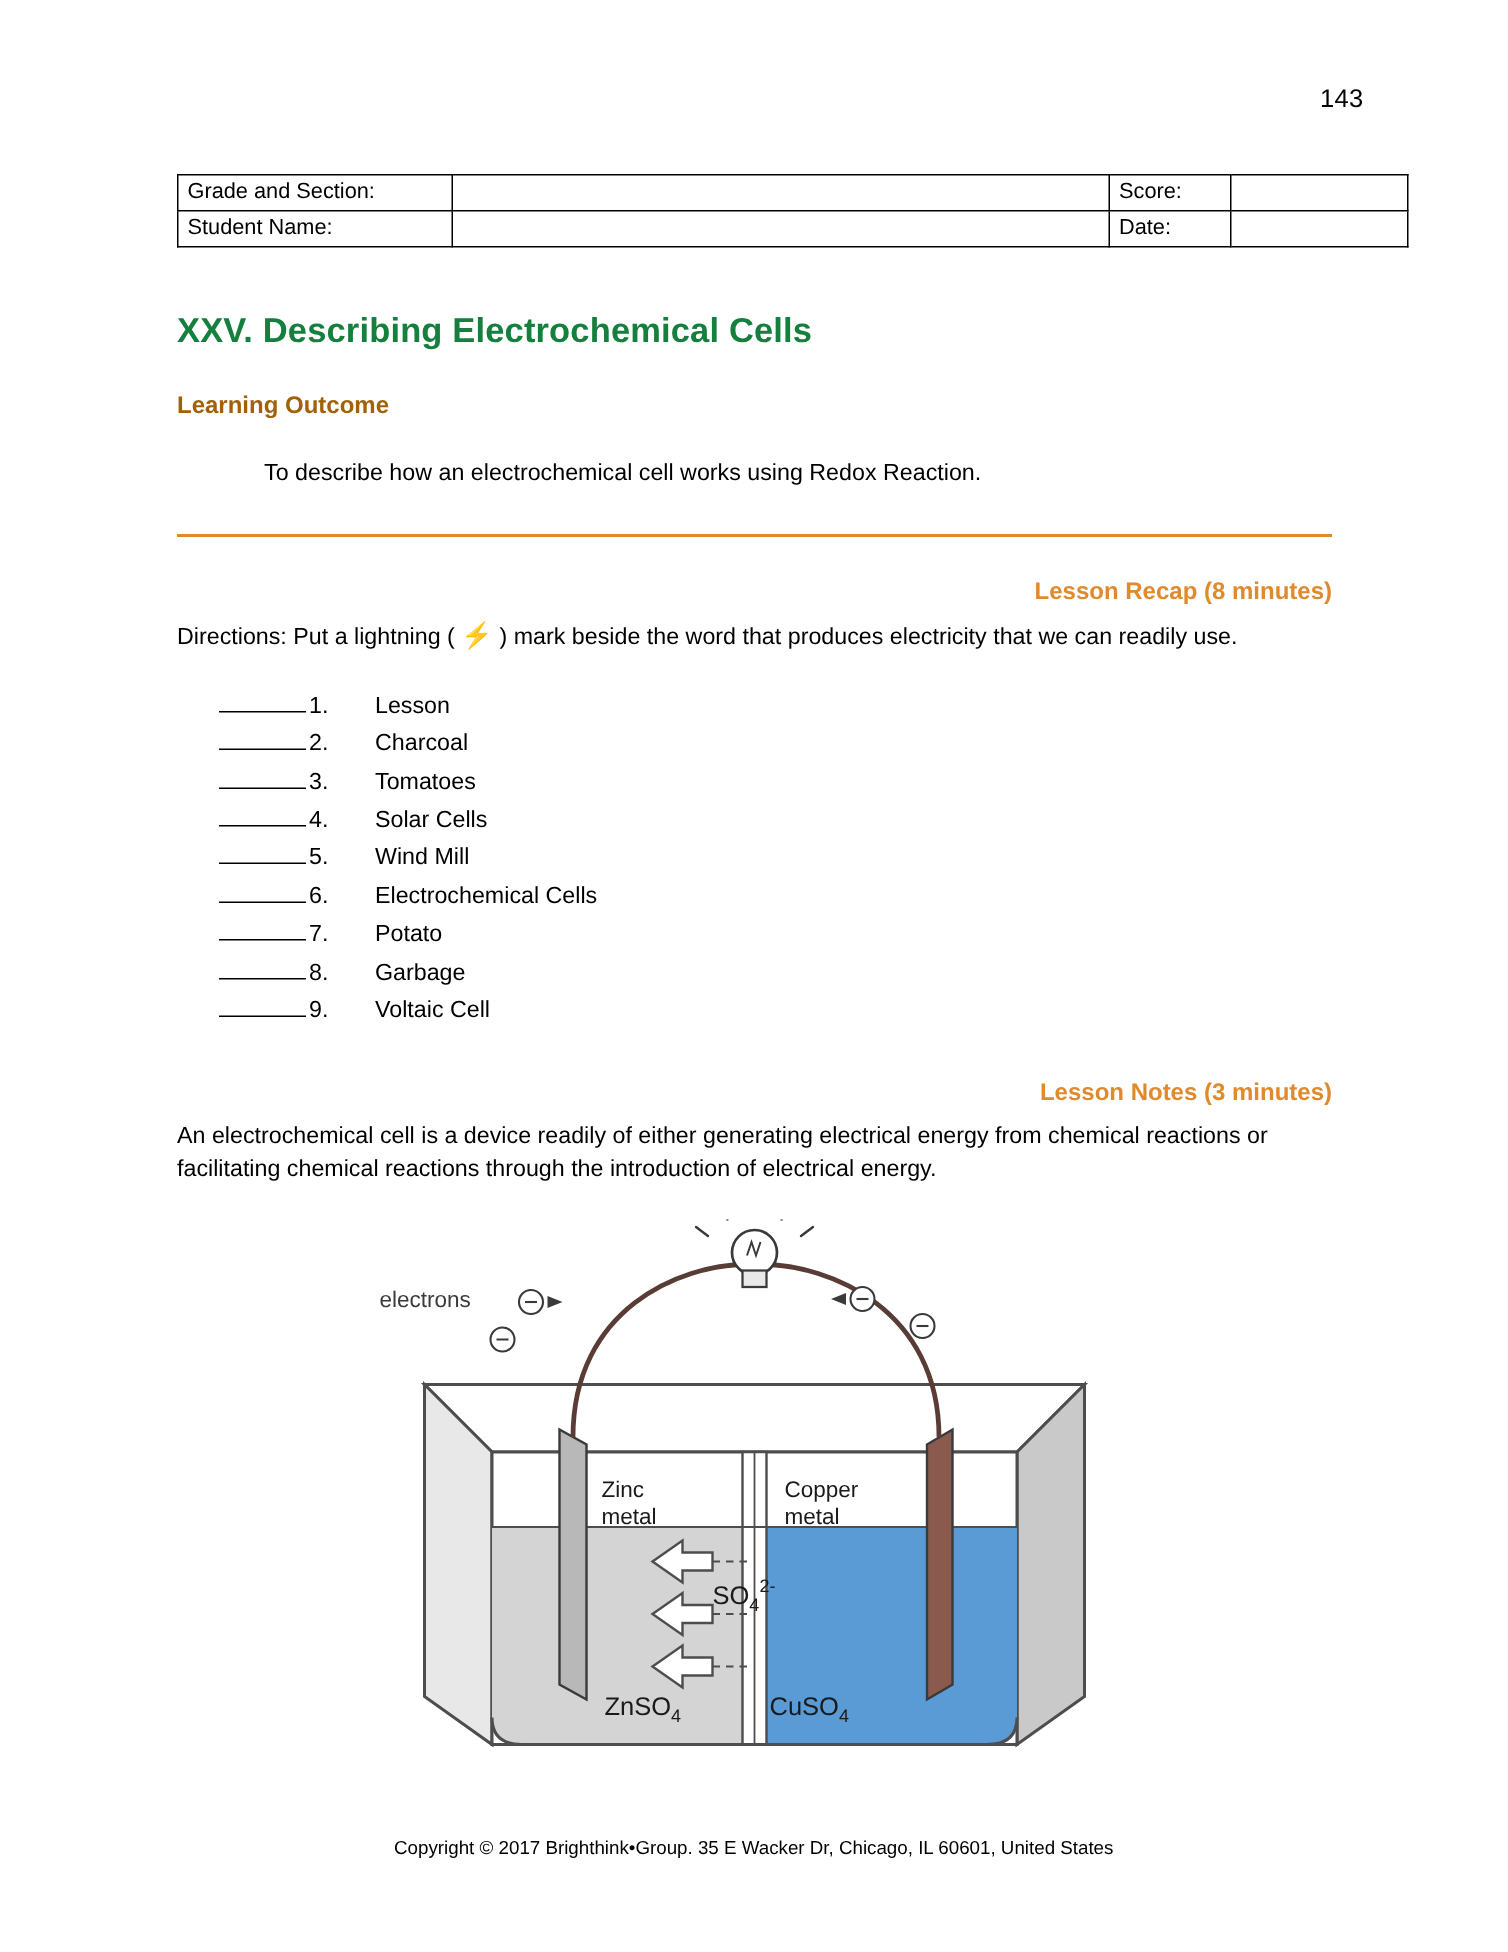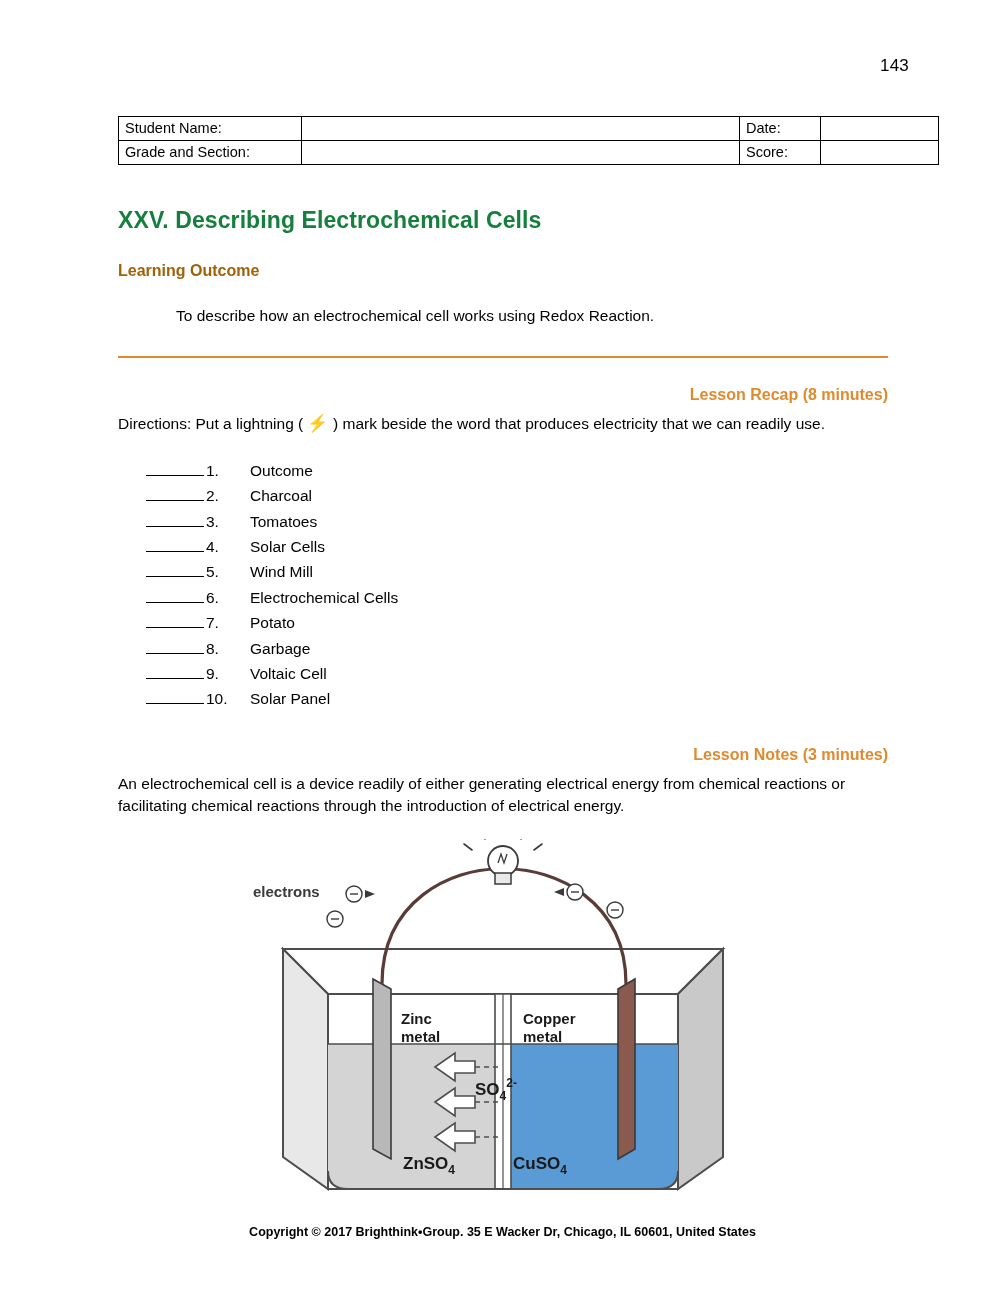--- a/index.html
+++ b/index.html
@@ -130,79 +130,78 @@
   p.notes {
     font-size: 15.5px;
     margin: 9px 0 0 0;
     line-height: 1.42;
   }
 
   
   .figure {
     margin: 22px 0 0 0;
     text-align: center;
-    font-weight: bold;
   }
   .figure svg { display: block; margin: 0 auto; }
 
   
   .footer {
     position: absolute;
     left: 0;
     right: 0;
     top: 1225px;
     text-align: center;
     font-size: 12.5px;
-    font-weight: bold;
+    font-weight: normal;
     color: #000;
   }
 </style>
 </head>
 <body>
 
 <div class="page">
 
   <div class="page-number">143</div>
 
   <div class="content">
 
     <table class="info">
       <tbody>
           <tr>
+        <td class="lbl">Grade and Section:</td>
+        <td class="blank-wide"></td>
+        <td class="lbl2">Score:</td>
+        <td class="blank-small"></td>
+      </tr>
+      <tr>
         <td class="lbl">Student Name:</td>
         <td class="blank-wide"></td>
         <td class="lbl2">Date:</td>
         <td class="blank-small"></td>
       </tr>
-      <tr>
-        <td class="lbl">Grade and Section:</td>
-        <td class="blank-wide"></td>
-        <td class="lbl2">Score:</td>
-        <td class="blank-small"></td>
-      </tr>
     </tbody>
       </table>
 
     <h1 class="title">XXV. Describing Electrochemical Cells</h1>
 
     <h2 class="subhead">Learning Outcome</h2>
 
     <p class="outcome">To describe how an electrochemical cell works using Redox Reaction.</p>
 
     <hr class="rule">
 
     <h2 class="section">Lesson Recap (8 minutes)</h2>
 
     <p class="directions"><span>Directions: Put a lightning ( </span><span class="bolt">⚡</span><span> ) mark beside the word that produces electricity that we can readily use.</span></p>
 
     <ol class="recap">
       <li>
           <span class="blankline"></span>
           <span class="num">1.</span>
-          <span class="item-text">Outcome</span>
+          <span class="item-text">Lesson</span>
         </li>
       <li>
           <span class="blankline"></span>
           <span class="num">2.</span>
           <span class="item-text">Charcoal</span>
         </li>
       <li>
           <span class="blankline"></span>
           <span class="num">3.</span>
           <span class="item-text">Tomatoes</span>
@@ -229,25 +228,20 @@
         </li>
       <li>
           <span class="blankline"></span>
           <span class="num">8.</span>
           <span class="item-text">Garbage</span>
         </li>
       <li>
           <span class="blankline"></span>
           <span class="num">9.</span>
           <span class="item-text">Voltaic Cell</span>
-        </li>
-      <li>
-          <span class="blankline"></span>
-          <span class="num">10.</span>
-          <span class="item-text">Solar Panel</span>
         </li>
     </ol>
 
     <h2 class="section" style="margin-top:34px">Lesson Notes (3 minutes)</h2>
 
     <p class="notes">An electrochemical cell is a device readily of either generating electrical energy from chemical reactions or facilitating chemical reactions through the introduction of electrical energy.</p>
 
     <div class="figure">
       <svg width="560" height="390" viewBox="0 0 560 390">
 

